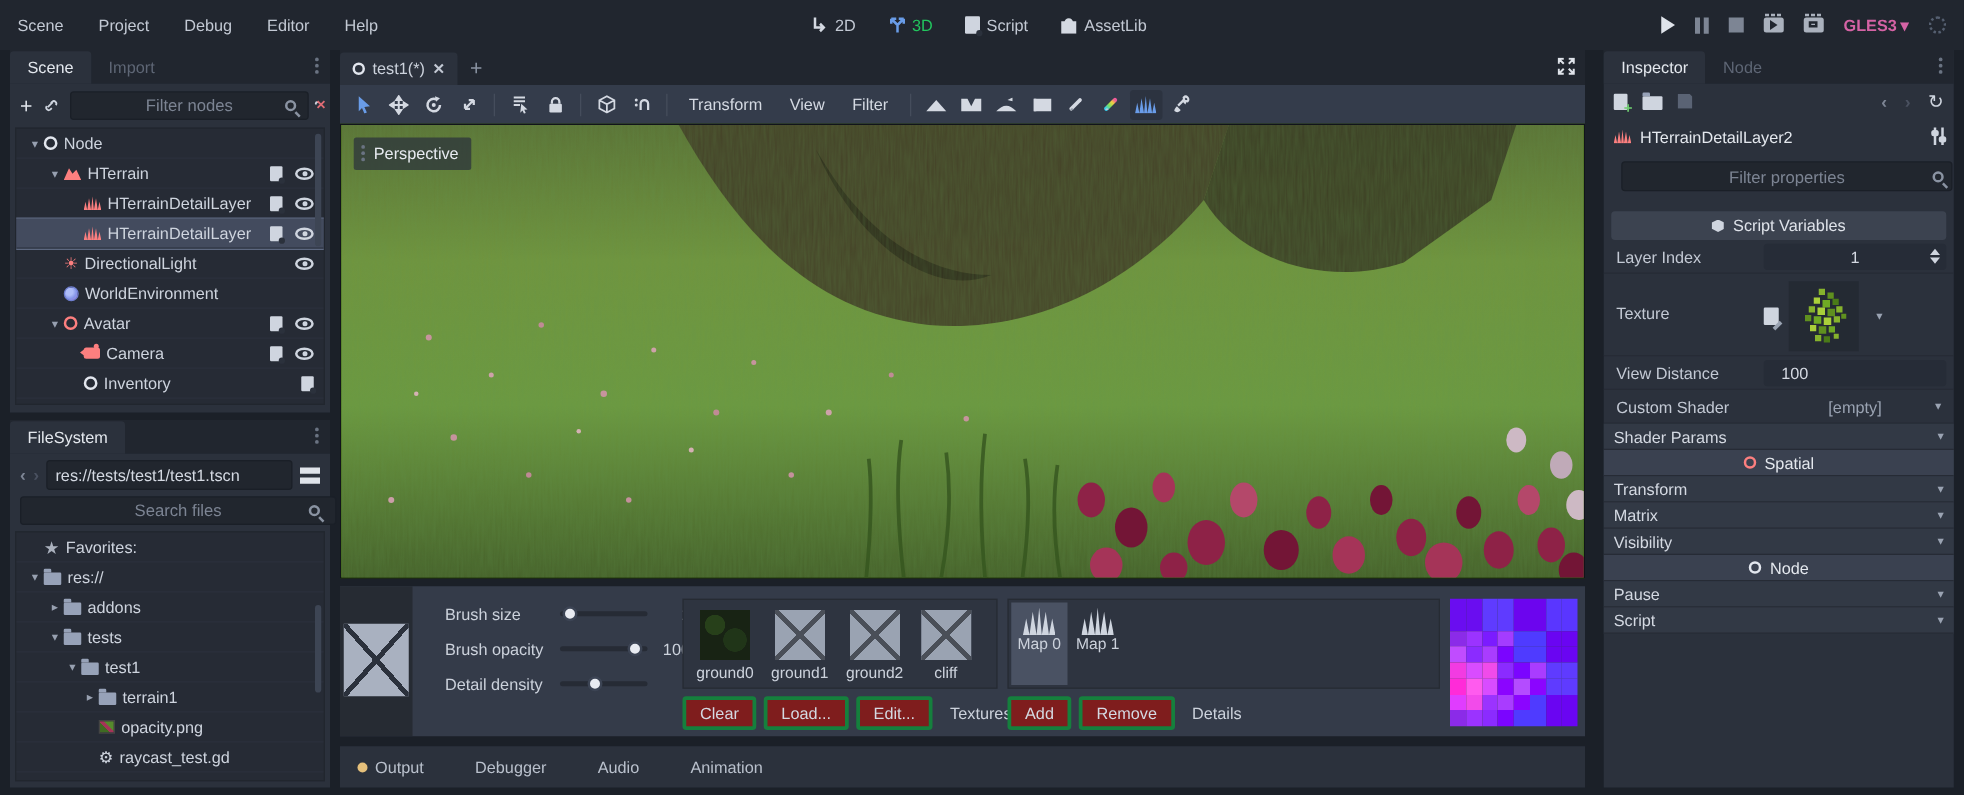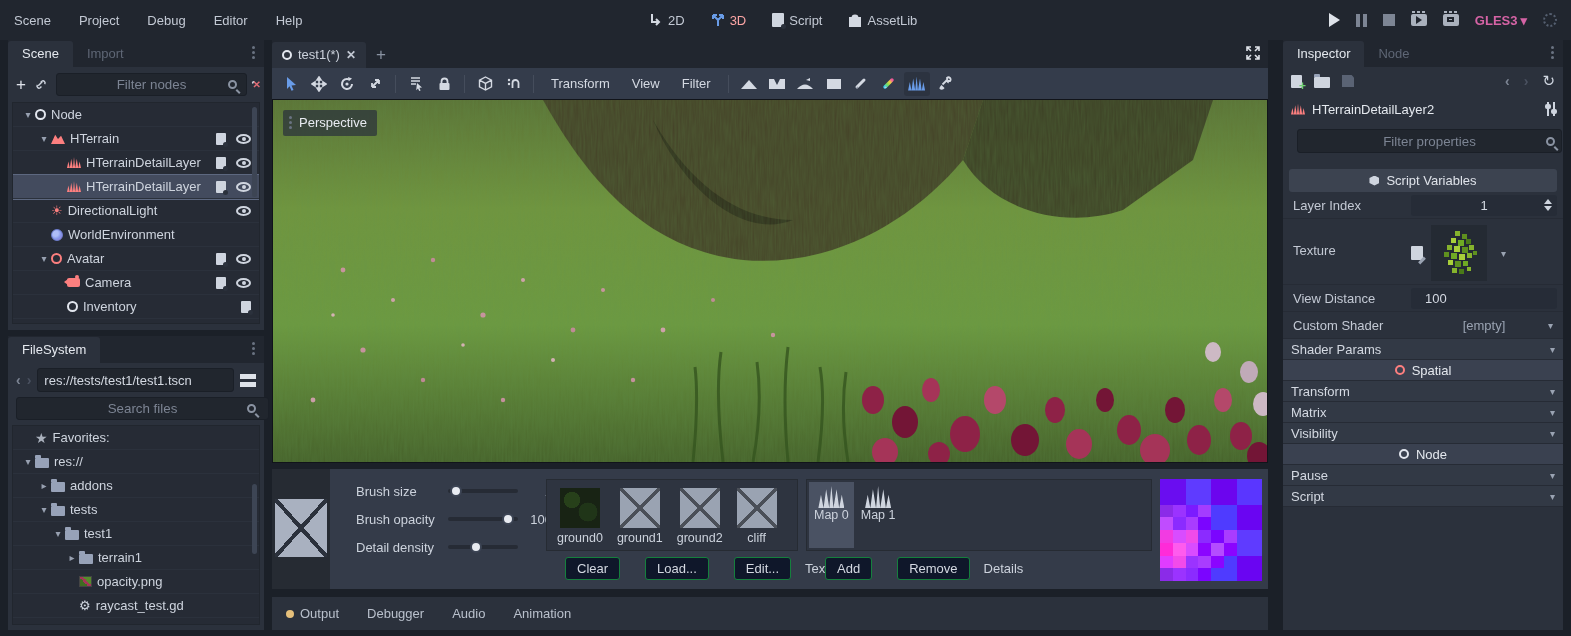--- a/index.html
+++ b/index.html
@@ -4,21 +4,21 @@
 <style>
   * { margin:0; padding:0; box-sizing:border-box; }
   html,body { width:1571px; height:636px; background:#1b2028; overflow:hidden;
     font-family:"Liberation Sans", sans-serif; font-size:13px; color:#ccd2dc; }
 
   
   #topbar { position:absolute; left:0; top:0; width:1571px; height:40px; background:#21262f; display:flex; align-items:center; }
   .menu-item { padding:0 14px; color:#c3c9d4; cursor:default; }
   #mode-switch { position:absolute; left:640px; top:0; height:40px; display:flex; align-items:center; gap:8px; }
   .mode-btn { display:flex; align-items:center; gap:5px; padding:0 9px; height:40px; color:#c3c9d4; }
-  .mode-btn.active { color:#fca5a5;justify-content:center; }
+  .mode-btn.active { color:#22c55e;justify-content:center; }
   #run-bar { position:absolute; right:14px; top:0; height:40px; display:flex; align-items:center; gap:16px; }
   .tri-play { width:0; height:0; border-left:11px solid #dfe3ea; border-top:7px solid transparent; border-bottom:7px solid transparent; }
   .pause-ic { display:flex; gap:3px; } .pause-ic i { width:4px; height:13px; background:#7d8594; }
   .stop-ic { width:12px; height:12px; background:#7d8594; }
   .clap { position:relative; width:16px; height:12px; background:#aab1bd; border-radius:2px; }
   .clap::before { content:""; position:absolute; top:-3px; left:1px; width:14px; height:2px;
      background:repeating-linear-gradient(90deg,#aab1bd 0 3px,transparent 3px 5px); }
   .clap .tri { position:absolute; left:5px; top:2px; width:0; height:0; border-left:6px solid #21262f; border-top:4px solid transparent; border-bottom:4px solid transparent; }
   .clap .sq { position:absolute; left:4px; top:3px; width:7px; height:5px; border:2px solid #21262f; }
   #renderer { color:#d563a5; font-weight:bold; display:flex; align-items:center; gap:3px; }
@@ -104,29 +104,29 @@
      linear-gradient(to top right, transparent calc(50% - 2px), #4a4f58 0 calc(50% + 2px), transparent 0),
      linear-gradient(to bottom right, transparent calc(50% - 2px), #4a4f58 0 calc(50% + 2px), transparent 0),
      #9aa3b2; }
   .texthumb { display:flex; flex-direction:column; align-items:center; gap:3px; }
   .texthumb .cap { font-size:12.5px; color:#ccd2dc; }
   .ground0 { width:40px; height:40px; background:
      radial-gradient(circle at 30% 30%, #27401a 0 20%, transparent 21%),
      radial-gradient(circle at 70% 60%, #203518 0 25%, transparent 26%),
      #182314; }
   .btnrow { position:absolute; top:88px; display:flex; gap:6px; align-items:center; }
-  .btn { background:#0f172a; border:1px solid #15803d; border-radius:3px; padding:3px 11px; color:#d4d9e2;margin-left:19px; }
+  .btn { background:#7f1d1d; border:3px solid #15803d; border-radius:3px; padding:3px 11px; color:#d4d9e2; }
   .caption { color:#ccd2dc; margin-left:8px; }
   .mapcell { display:flex; flex-direction:column; align-items:center; padding:4px 5px 2px; }
   .mapcell.selected { background:#4a5263; }
   .mapcell .cap { font-size:12.5px; color:#ccd2dc; }
   #detailmap { position:absolute; right:6px; top:10px; width:102px; height:102px; display:grid;
      grid-template-columns:repeat(8,1fr); grid-template-rows:repeat(8,1fr); }
 
-  #bottomtabs { position:absolute; top:557px; left:0; width:996px; height:33px; background:#2b313c; display:flex; align-items:center; gap:0; }
+  #bottomtabs { position:absolute; top:557px; left:0; width:996px; height:33px; background:#2b313c; display:flex; align-items:center; gap:13px; }
   .btab { padding:0 14px; color:#b9c0cc; display:flex; align-items:center; gap:6px; }
   .ydot { width:8px; height:8px; border-radius:50%; background:#e5c07b; }
 
   
   #inspector { left:1283px; top:40px; width:280px; height:590px; }
   #insp-toolbar { height:28px; display:flex; align-items:center; gap:12px; padding:0 8px; }
   .doc-plus { position:relative; width:11px; height:13px; background:#cfd5df; border-radius:1px; }
   .doc-plus::after { content:"+"; position:absolute; right:-4px; bottom:-5px; color:#6fce71; font-weight:bold; font-size:12px; }
   .floppy { width:12px; height:12px; background:#5a6374; clip-path:polygon(0 0,80% 0,100% 20%,100% 100%,0 100%); }
   .navarr { color:#7d8594; font-size:14px; font-weight:bold; }

